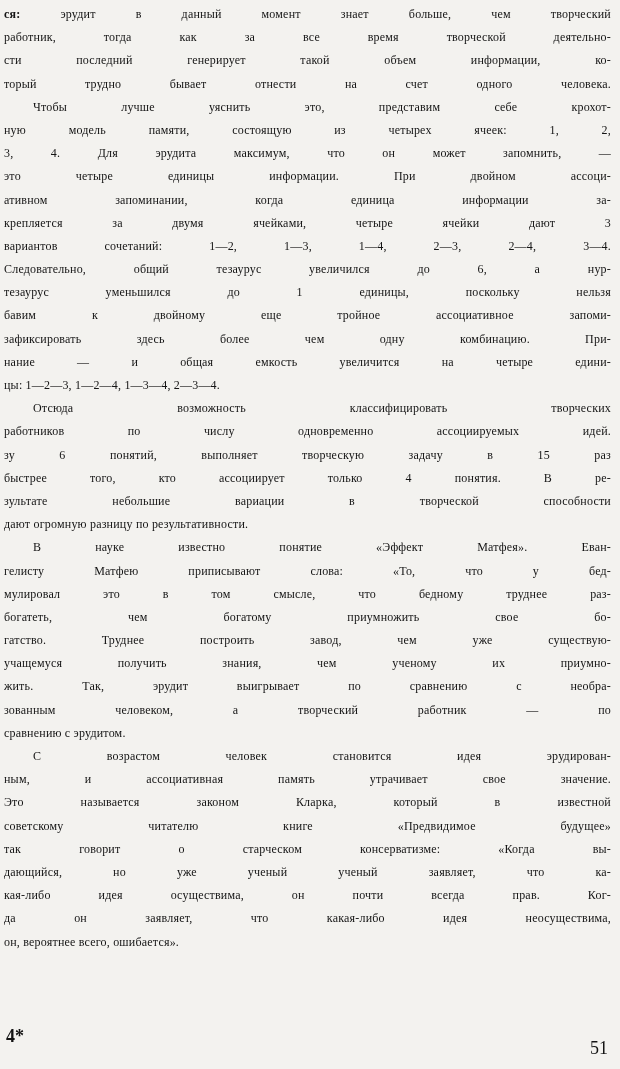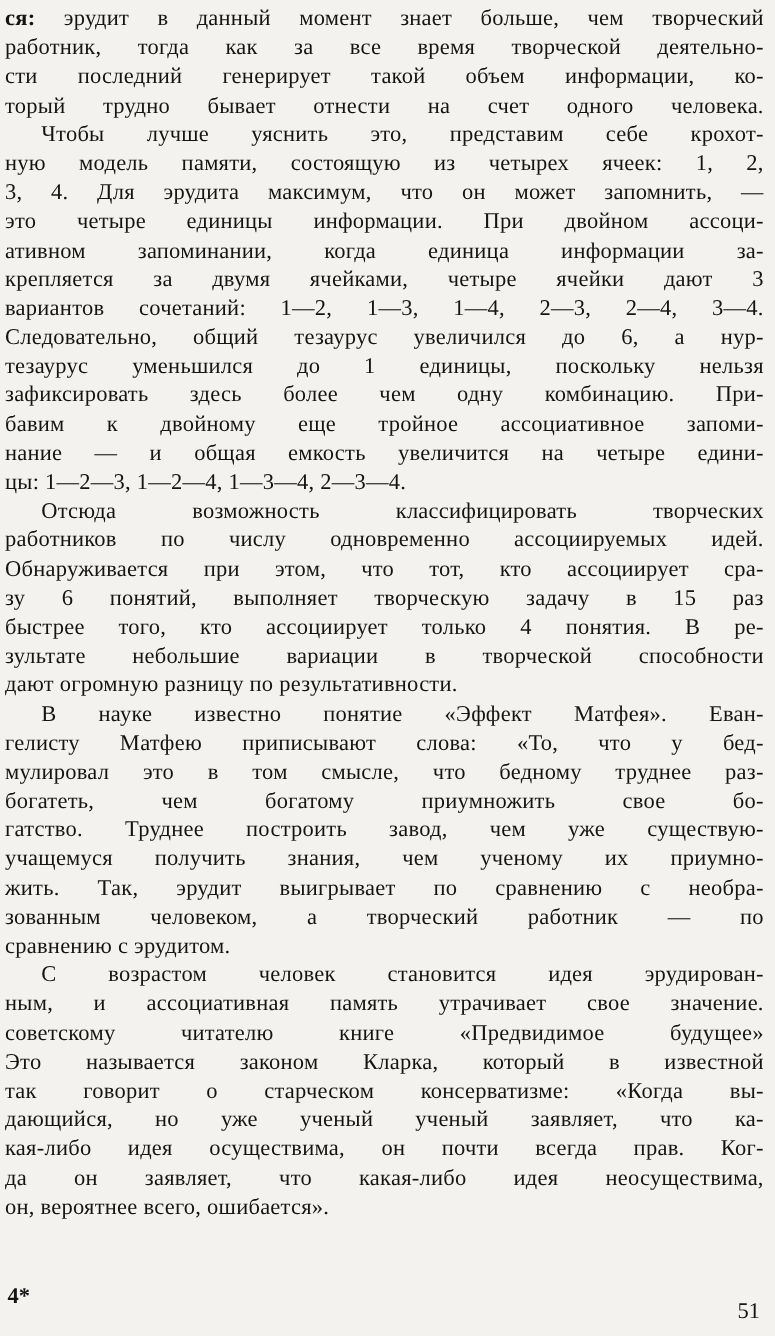--- a/index.html
+++ b/index.html
@@ -9,21 +9,21 @@
     height: 1069px;
     margin: 0 auto;
     background: #f3f2ef;
     color: #141414;
     font-family: "Liberation Serif", "DejaVu Serif", serif;
     box-sizing: border-box;
     padding: 3px 9px 0 4px;
     overflow: hidden;
   }
   .text-block {
-    font-size: 18px;
+    font-size: 12px;
     line-height: 23.2px;
     letter-spacing: 0.2px;
   }
   .line {
     text-align: justify;
     text-align-last: justify;
     white-space: normal;
     height: 23.2px;
     overflow: hidden;
   }
@@ -59,50 +59,49 @@
       <div>
         <div class="line indent">Чтобы лучше  уяснить это, представим себе крохот-</div>
         <div class="line">ную модель памяти,  состоящую из четырех ячеек: 1, 2,</div>
         <div class="line">3, 4. Для эрудита максимум, что он может запомнить, —</div>
         <div class="line">это четыре единицы информации. При двойном ассоци-</div>
         <div class="line">ативном запоминании, когда  единица информации за-</div>
         <div class="line">крепляется за двумя ячейками,  четыре ячейки дают 3</div>
         <div class="line">вариантов сочетаний: 1—2, 1—3, 1—4, 2—3, 2—4, 3—4.</div>
         <div class="line">Следовательно, общий тезаурус увеличился до 6, а нур-</div>
         <div class="line">тезаурус  уменьшился до 1 единицы, поскольку нельзя</div>
+        <div class="line">бавим к двойному еще тройное  ассоциативное запоми-</div>
         <div class="line">зафиксировать здесь более чем одну комбинацию. При-</div>
-        <div class="line">бавим к двойному еще тройное  ассоциативное запоми-</div>
         <div class="line">нание — и общая емкость увеличится на четыре едини-</div>
         <div class="line no-stretch">цы: 1—2—3, 1—2—4, 1—3—4, 2—3—4.</div>
       </div>
       <div>
         <div class="line indent">Отсюда возможность  классифицировать творческих</div>
         <div class="line">работников по числу одновременно ассоциируемых идей.</div>
-        <div class="line">Обнаруживается при этом, что тот, кто ассоциирует сра-</div>
         <div class="line">зу 6 понятий, выполняет  творческую  задачу в 15 раз</div>
         <div class="line">быстрее того, кто ассоциирует  только 4 понятия. В ре-</div>
         <div class="line">зультате небольшие вариации в творческой способности</div>
         <div class="line no-stretch">дают огромную разницу по результативности.</div>
       </div>
       <div>
         <div class="line indent">В науке известно понятие «Эффект Матфея». Еван-</div>
         <div class="line">гелисту Матфею приписывают слова: «То, что у бед-</div>
         <div class="line">мулировал это в том смысле, что бедному труднее раз-</div>
         <div class="line">богатеть, чем  богатому приумножить свое  бо-</div>
         <div class="line">гатство. Труднее построить завод, чем уже существую-</div>
         <div class="line">учащемуся получить знания, чем ученому их приумно-</div>
         <div class="line">жить. Так, эрудит выигрывает по сравнению с необра-</div>
         <div class="line">зованным человеком,  а творческий  работник  — по</div>
         <div class="line no-stretch">сравнению с эрудитом.</div>
       </div>
       <div>
         <div class="line indent">С возрастом человек становится идея  эрудирован-</div>
         <div class="line">ным, и ассоциативная память утрачивает свое значение.</div>
+        <div class="line">Это называется законом Кларка, который в известной</div>
         <div class="line">советскому читателю книге  «Предвидимое  будущее»</div>
-        <div class="line">Это называется законом Кларка, который в известной</div>
         <div class="line">так говорит о старческом консерватизме: «Когда вы-</div>
         <div class="line">дающийся, но уже ученый ученый заявляет, что ка-</div>
         <div class="line">кая-либо идея осуществима, он почти всегда прав. Ког-</div>
         <div class="line">да он заявляет,  что  какая-либо  идея  неосуществима,</div>
         <div class="line no-stretch">он, вероятнее всего, ошибается».</div>
       </div>
     </div>
   <div class="footer">
     <span class="sig">4*</span>
     <span class="pagenum">51</span>

